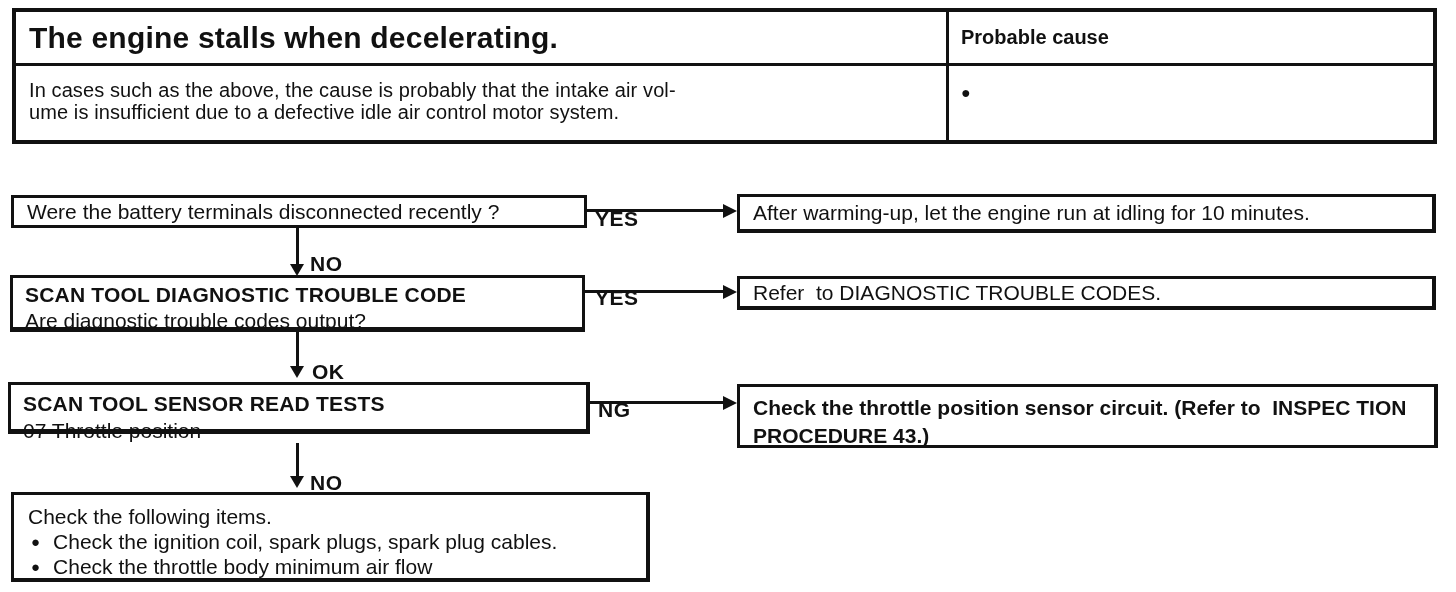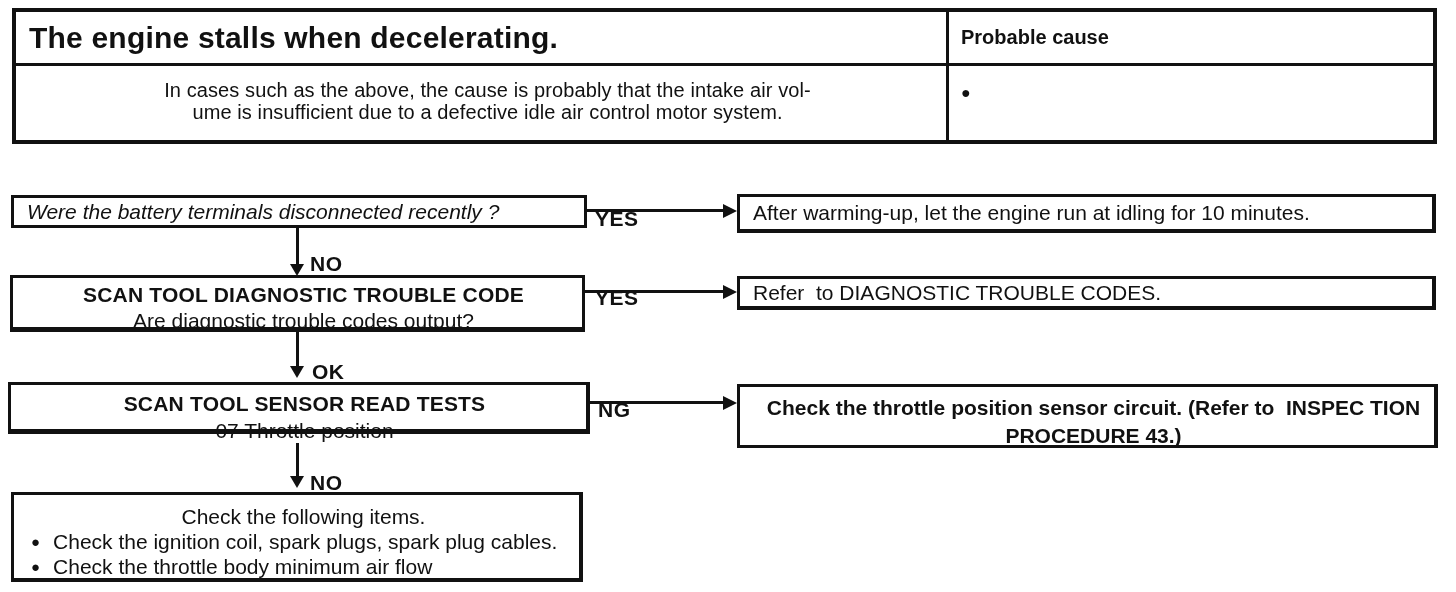--- a/index.html
+++ b/index.html
@@ -1,18 +1,18 @@
 <!DOCTYPE html>
 <html><head>
 <meta charset="utf-8">
 <style>
   html,body{margin:0;padding:0;background:#f4f4f2;}
   .page{
     position:relative;width:1456px;height:592px;background:#ffffff;
-    font-family:"Liberation Sans",sans-serif;color:#111;overflow:hidden;text-align:center;
+    font-family:"Liberation Sans",sans-serif;color:#111;overflow:hidden;
   }
   .txt{white-space:pre;}
   
   .headtbl{
     position:absolute;left:12px;top:8px;width:1425px;height:136px;
     box-sizing:border-box;border:4px solid #111;
     display:grid;grid-template-columns:933px 1fr;grid-template-rows:54px 1fr;
   }
   .cell{box-sizing:border-box;}
   .c-tl{border-right:3px solid #111;border-bottom:3px solid #111;
@@ -20,27 +20,27 @@
         font-size:30px;font-weight:bold;letter-spacing:.2px;}
   .c-tr{border-bottom:3px solid #111;display:flex;align-items:center;
         padding-left:12px;font-size:20px;font-weight:bold;}
   .c-bl{border-right:3px solid #111;padding:13px 0 0 13px;
         font-size:20px;line-height:22px;letter-spacing:.1px;}
   .c-br{padding:15px 0 0 12px;font-size:21px;display:flex;align-items:flex-start;gap:14px;word-spacing:3px;}
   .dot{font-size:16px;line-height:24px;}
   
   .fbox{position:absolute;box-sizing:border-box;border:3px solid #111;background:#fff;font-size:21px;}
   .fcenter{display:flex;align-items:center;padding-left:13px;}
-  .b1{left:11px;top:195px;width:576px;height:33px;font-style:italic;}
+  .b1{left:11px;top:195px;width:576px;height:33px;}
   .r1{left:737px;top:194px;width:699px;height:39px;border-right-width:4px;border-bottom-width:4px;}
   .b2{left:10px;top:275px;width:575px;height:57px;border-bottom-width:5px;padding:4px 0 0 12px;line-height:26px;}
   .r2{left:737px;top:276px;width:699px;height:34px;border-right-width:4px;border-bottom-width:4px;}
   .b3{left:8px;top:382px;width:582px;height:52px;border-width:3px 4px 5px 3px;padding:5px 0 0 12px;line-height:27px;}
   .r3{left:737px;top:384px;width:701px;height:64px;border-right-width:4px;padding:7px 0 12px 13px;line-height:28px;font-weight:bold;}
-  .b4{left:11px;top:492px;width:572px;height:90px;border-width:3px 4px 4px 3px;padding:9px 0 0 14px;line-height:25px;}
+  .b4{left:11px;top:492px;width:639px;height:90px;border-width:3px 4px 4px 3px;padding:9px 0 0 14px;line-height:25px;}
   .bold{font-weight:bold;letter-spacing:.2px;}
   .brow{display:flex;gap:13px;}
   .bdot{font-size:15px;line-height:25px;padding-left:3px;}
   
   .hline,.vline{position:absolute;background:#111;}
   .ar{position:absolute;width:0;height:0;
       border-top:7px solid transparent;border-bottom:7px solid transparent;border-left:14px solid #111;}
   .ad{position:absolute;width:0;height:0;
       border-left:7px solid transparent;border-right:7px solid transparent;border-top:12px solid #111;}
   .flabel{position:absolute;font-size:21px;font-weight:bold;letter-spacing:.5px;margin-top:21px;}

